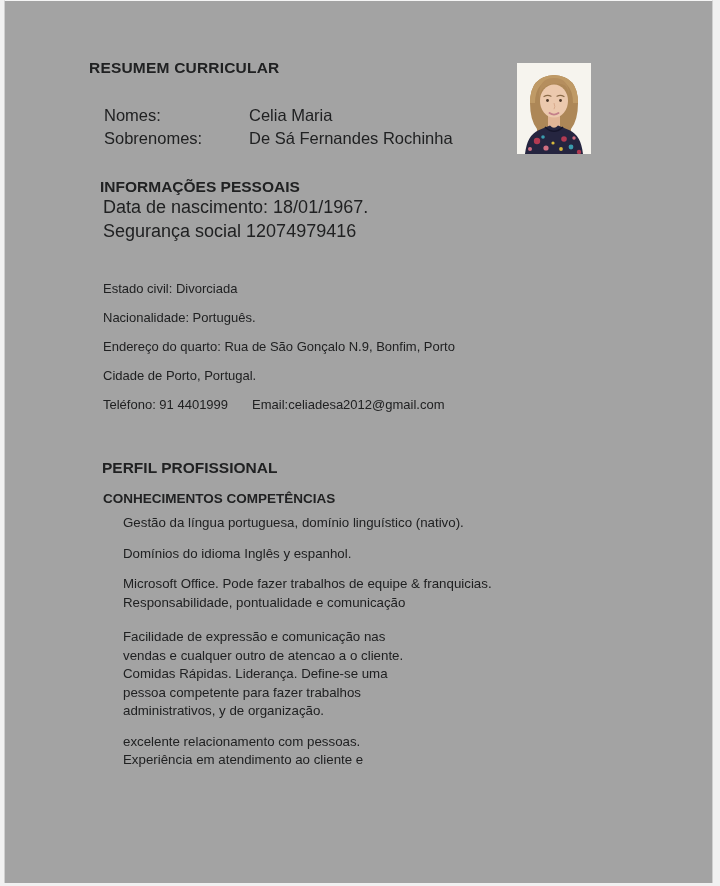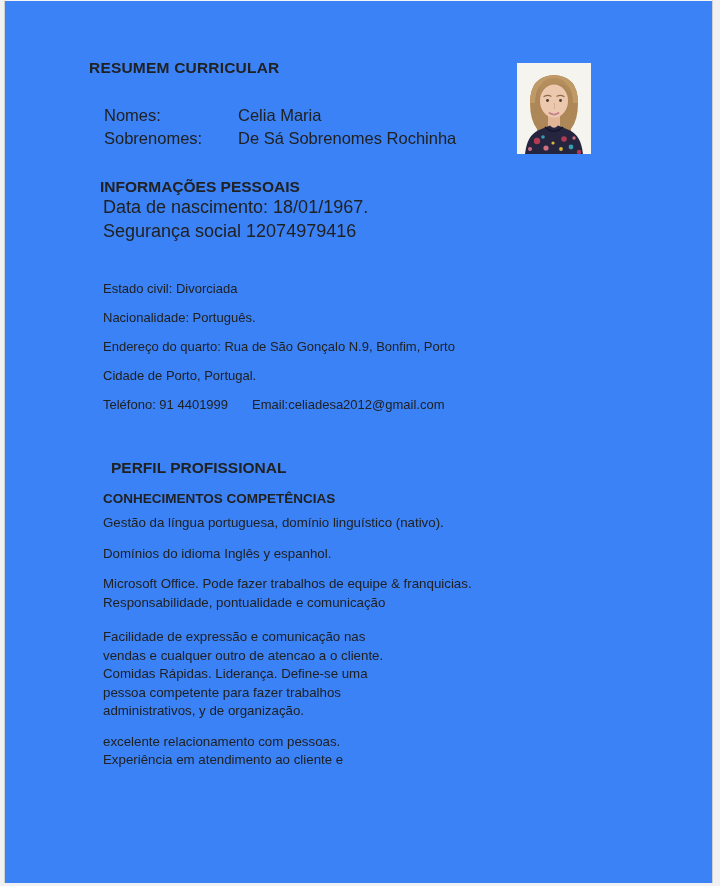--- a/index.html
+++ b/index.html
@@ -9,73 +9,73 @@
     height: 886px;
     background: #f1f1f1;
     overflow: hidden;
   }
   .page {
     position: absolute;
     left: 4px;
     top: 0;
     width: 709px;
     height: 883px;
-    background: #3b82f6;
+    background: #a3a3a3;
     border-left: 1px solid #cfcfcf;
     border-right: 1px solid #cfcfcf;
     border-top: 1px solid #f5f5f5;
     box-sizing: border-box;
     font-family: "Liberation Sans", "DejaVu Sans", sans-serif;
     color: #202122;
   }
   .abs { position: absolute; }
 
   #title {
     left: 84px; top: 58px;
     font-size: 15.5px; font-weight: 700;
     letter-spacing: 0.2px;
     white-space: nowrap;
   }
 
   #photo { left: 512px; top: 62px; width: 74px; height: 91px; }
   #photo svg { display: block; width: 74px; height: 91px; }
 
   #names { left: 99px; top: 103px; font-size: 16.5px; }
-  .name-row { display: flex; line-height: 23px; white-space: nowrap; }
+  .name-row { display: flex; line-height: 23px; white-space: nowrap; gap: 11px; }
   .name-label { width: 134px; }
 
   #h-info {
     left: 95px; top: 177px;
     font-size: 15.5px; font-weight: 700;
     white-space: nowrap;
   }
 
   #info-a { left: 98px; top: 199px; }
   #info-a .line { font-size: 18px; line-height: 15px; margin-bottom: 9px; white-space: nowrap; }
 
   #info-b { left: 98px; top: 280px; }
   #info-b .line { font-size: 13px; line-height: 15px; margin-bottom: 14px; white-space: nowrap; }
   .contact-row { display: flex; }
   .contact-email { margin-left: 24px; }
 
   #h-perfil {
-    left: 106px; top: 458px;
+    left: 97px; top: 458px;
     font-size: 15.5px; font-weight: 700;
     white-space: nowrap;
   }
   #h-conh {
     left: 98px; top: 490px;
     font-size: 13.5px; font-weight: 700;
     white-space: nowrap;
   }
 
   #skills { left: 98px; top: 513px; font-size: 13.3px; }
   #skills .para { line-height: 18.5px; margin-bottom: 12px; }
   #skills .para.gap-lg { margin-bottom: 16px; }
-  #skills .pline { white-space: nowrap; }
+  #skills .pline { white-space: nowrap; margin-left: 20px; }
 </style>
 </head>
 <body>
 
 <div class="page">
 
   <div class="abs" id="title">RESUMEM CURRICULAR</div>
 
   <div class="abs" id="photo">
     <svg viewBox="0 0 74 91" xmlns="http://www.w3.org/2000/svg">
@@ -106,21 +106,21 @@
     </svg>
   </div>
 
   <div class="abs" id="names">
     <div class="name-row">
       <span class="name-label">Nomes:</span>
       <span class="name-value">Celia Maria</span>
     </div>
     <div class="name-row">
       <span class="name-label">Sobrenomes:</span>
-      <span class="name-value">De Sá Sobrenomes Rochinha</span>
+      <span class="name-value">De Sá Fernandes Rochinha</span>
     </div>
   </div>
 
   <div class="abs" id="h-info">INFORMAÇÕES PESSOAIS</div>
 
   <div class="abs" id="info-a">
     <div class="line">Data de nascimento: 18/01/1967.</div>
     <div class="line">Segurança social 12074979416</div>
   </div>
 

